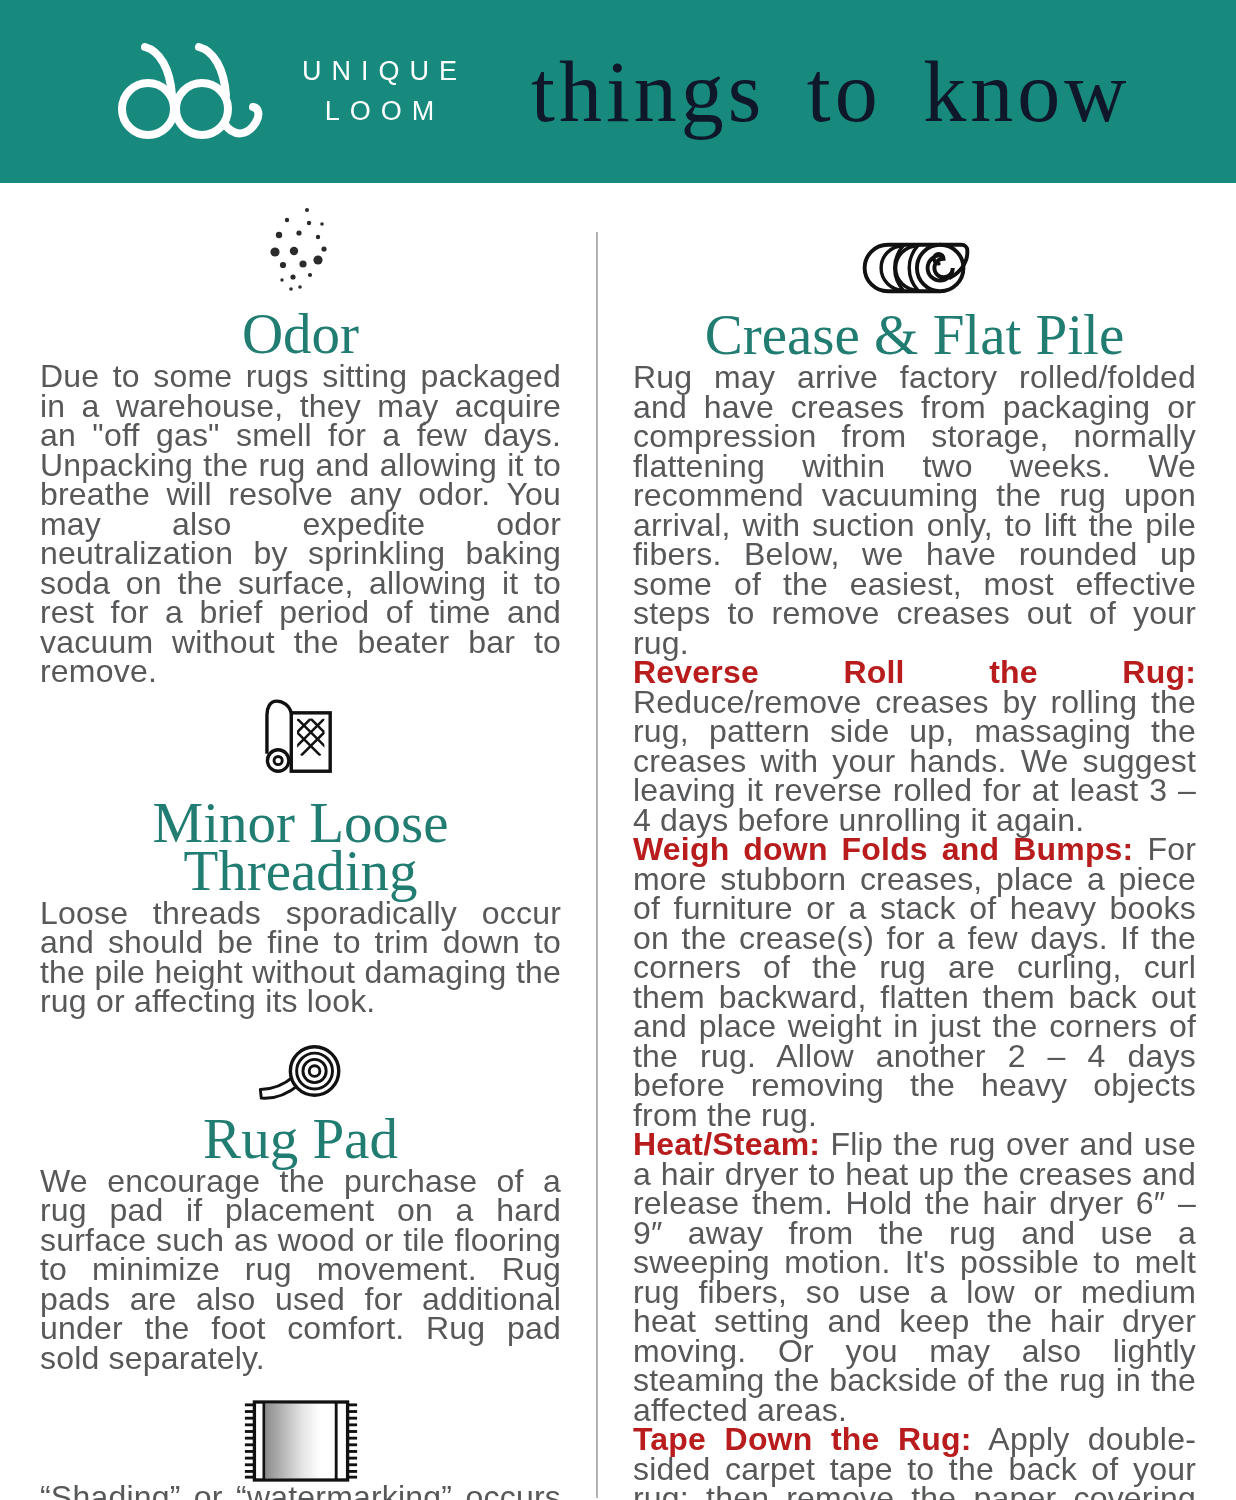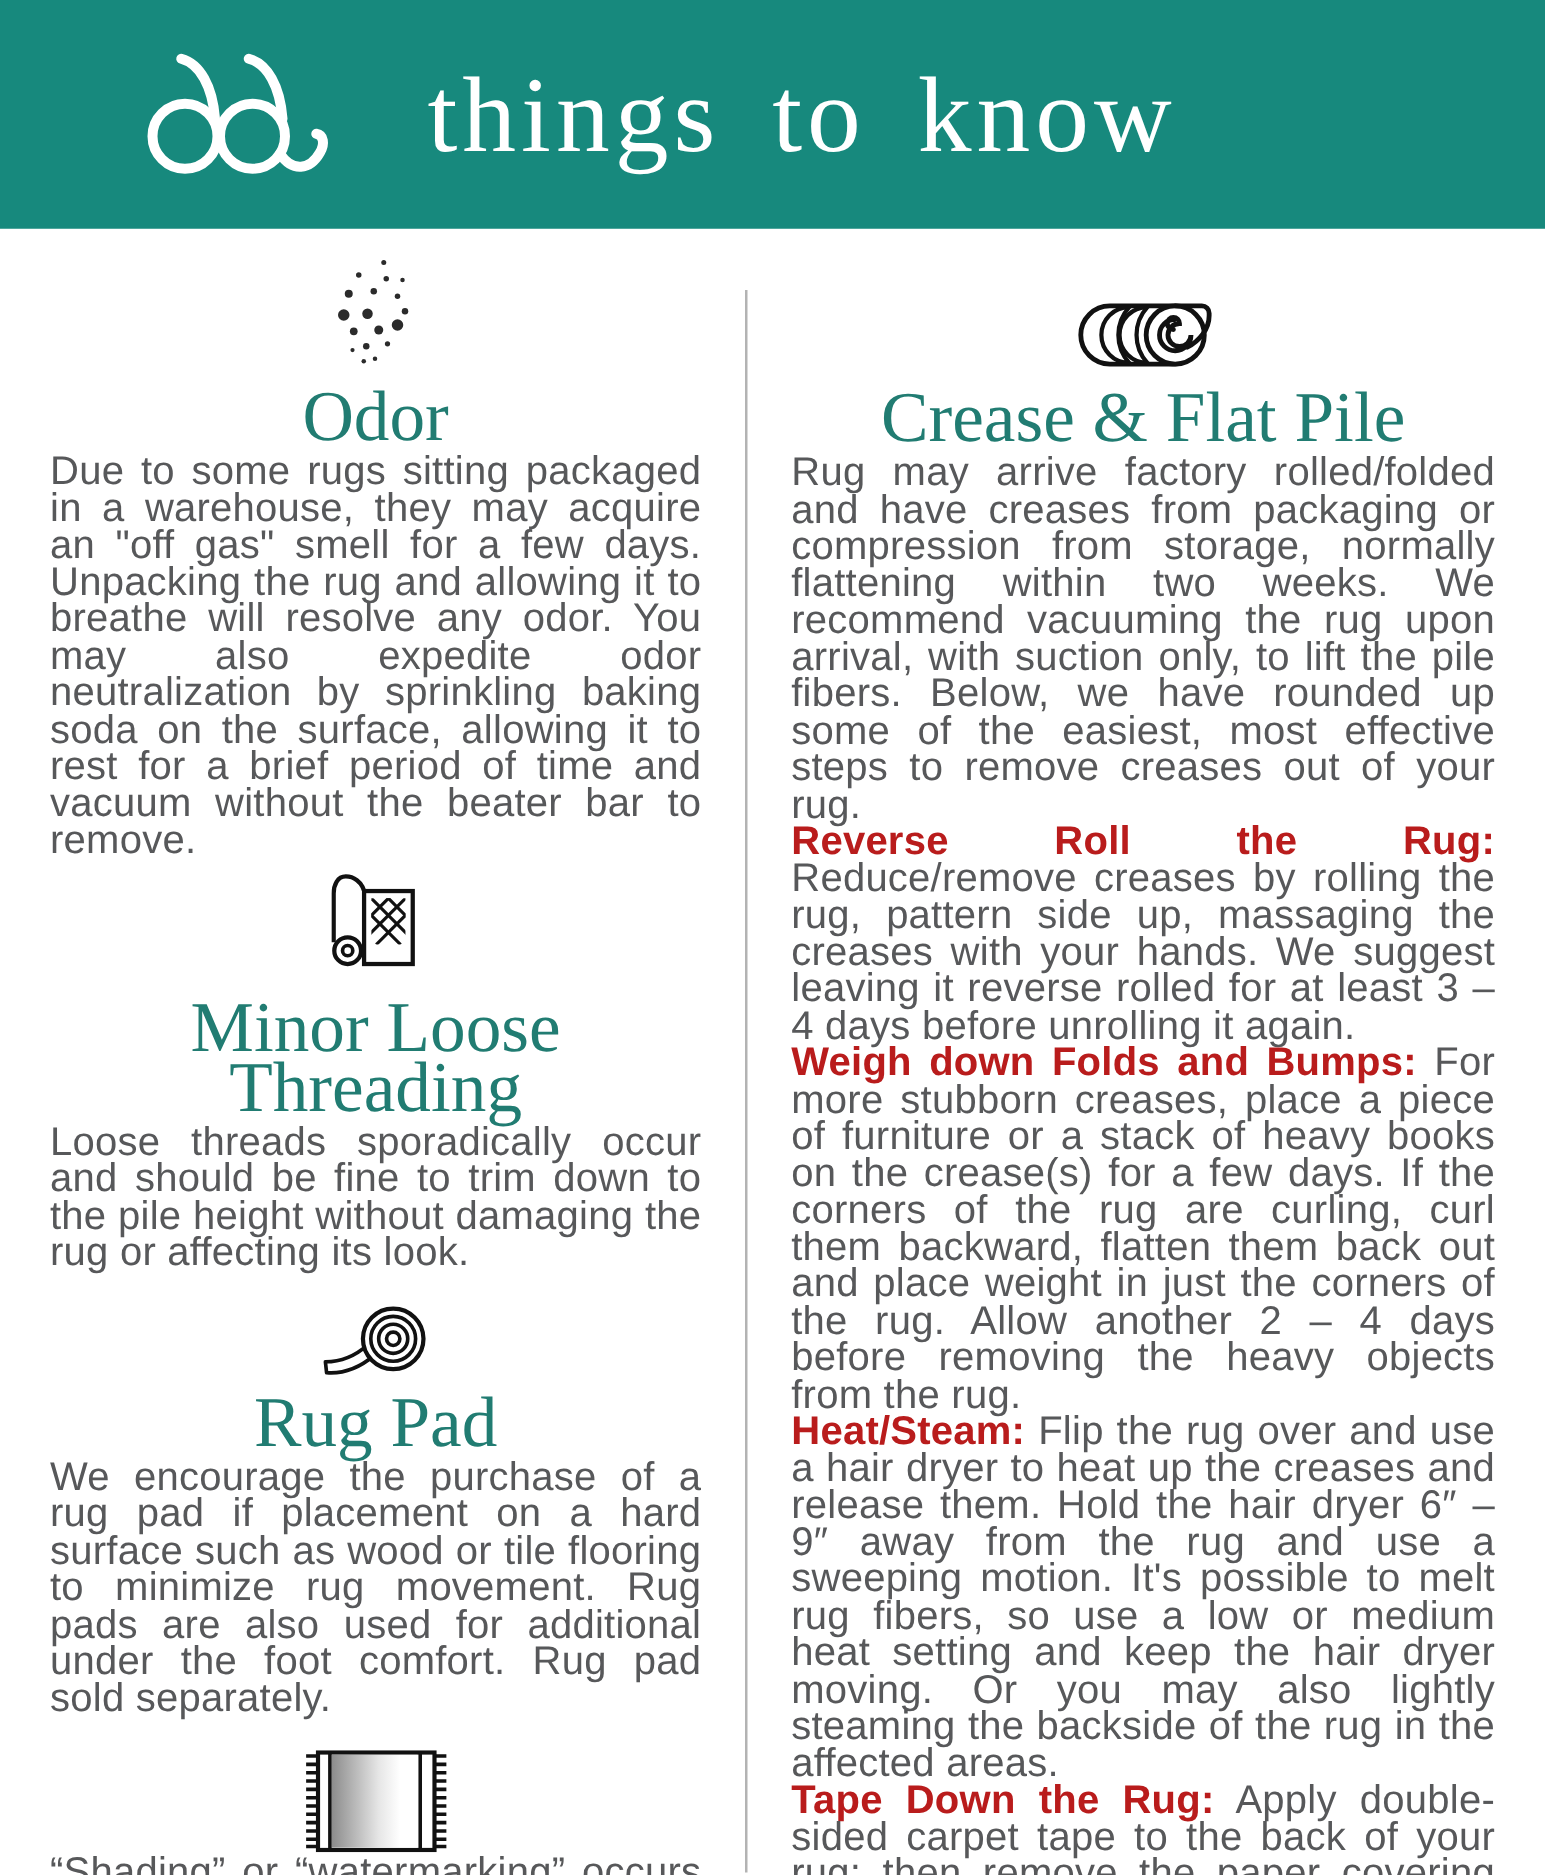--- a/index.html
+++ b/index.html
@@ -11,21 +11,21 @@
   .header{
     height:183px;background:#17897d;display:flex;align-items:center;
   }
   .brand{display:flex;align-items:center;margin-left:110px;}
   .logo svg{width:168px;height:110px;display:block;}
   .brand-text{
     color:#ffffff;font-size:27px;letter-spacing:10px;line-height:1.45;
     text-align:center;margin-left:24px;font-weight:400;
   }
   .page-title{
-    color:#ffffff;font-family:"Liberation Serif",serif;font-weight:400;
+    color:#0f172a;font-family:"Liberation Serif",serif;font-weight:400;
     font-size:86px;letter-spacing:4px;word-spacing:16px;margin-left:64px;white-space:nowrap;
   }
   
   .columns{display:flex;align-items:flex-start;}
   .col-left{width:597px;box-sizing:border-box;padding:0 36px 0 40px;}
   .col-right{width:639px;box-sizing:border-box;padding:0 40px 0 36px;}
   .divider{position:absolute;left:596px;top:232px;height:1266px;width:2px;background:#b3b3b3;}
   
   .icon-row{display:flex;justify-content:center;}
   h2.section{
@@ -57,20 +57,24 @@
         <svg viewBox="0 0 160 110" aria-hidden="true">
           <g fill="none" stroke="#ffffff" stroke-width="8" stroke-linecap="round">
             <circle cx="34" cy="72" r="26"></circle>
             <circle cx="88" cy="72" r="26"></circle>
             <path d="M58,58 C56,32 46,14 31,10"></path>
             <path d="M112,58 C110,32 100,14 85,10"></path>
             <path d="M110,86 C120,101 134,99 142,85 C146,78 145,71 139,70"></path>
           </g>
         </svg>
       </span>
+      <div class="brand-text">
+        <div>UNIQUE</div>
+        <div>LOOM</div>
+      </div>
     </div>
     <div class="page-title">things to know</div>
   </div>
 
   <div class="divider"></div>
 
   <div class="columns">
 
     <div class="col-left">
 

